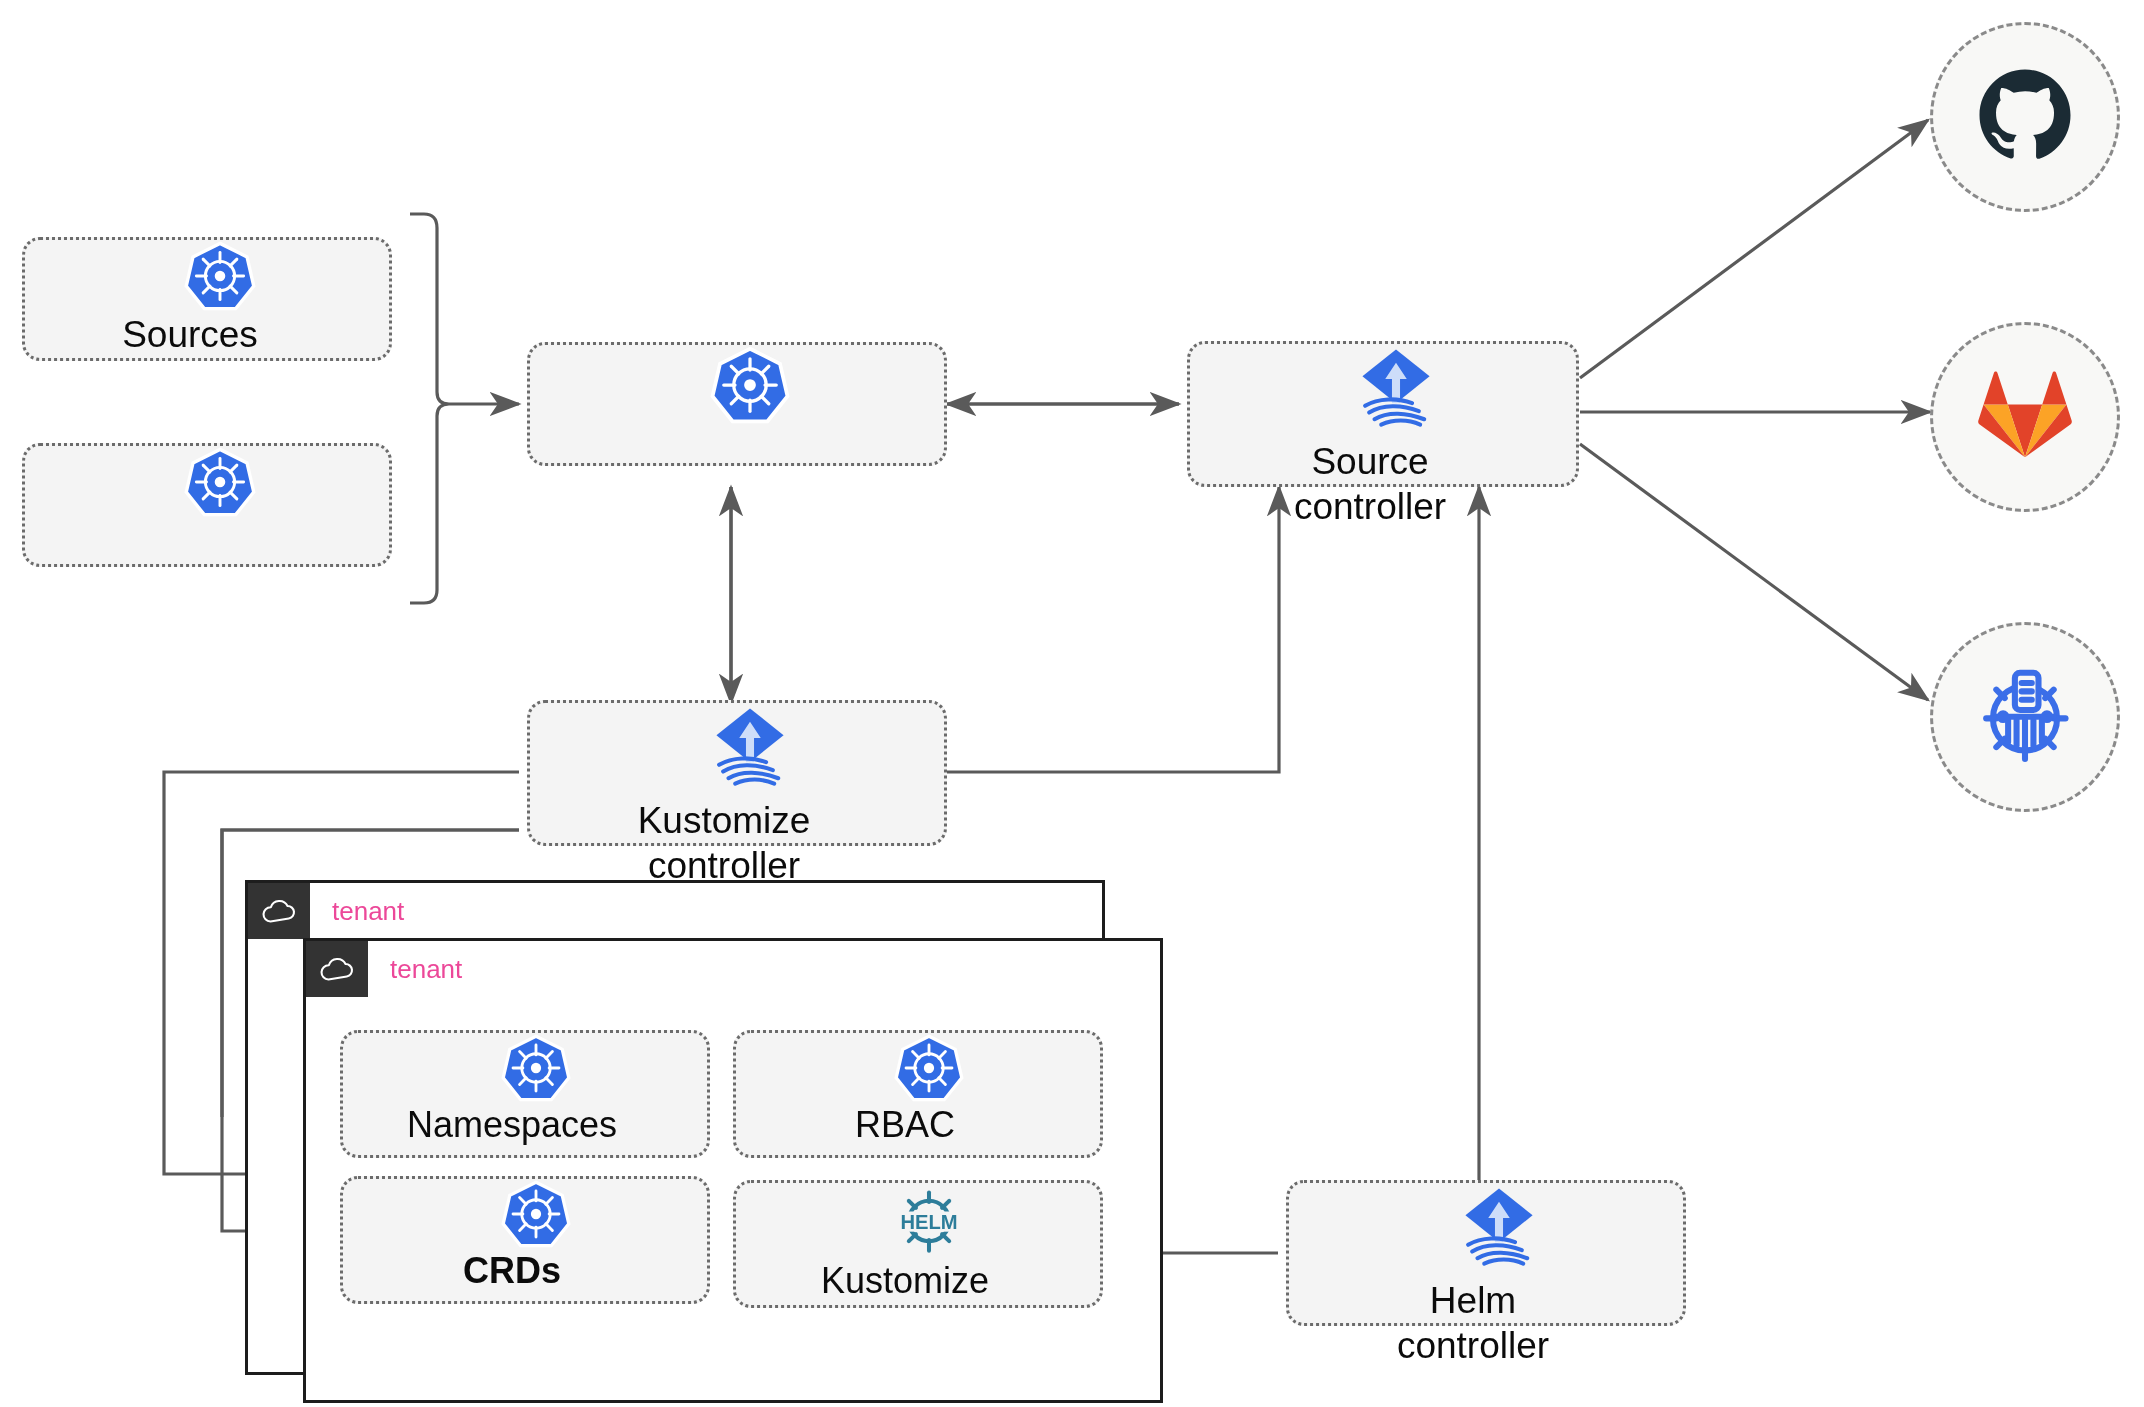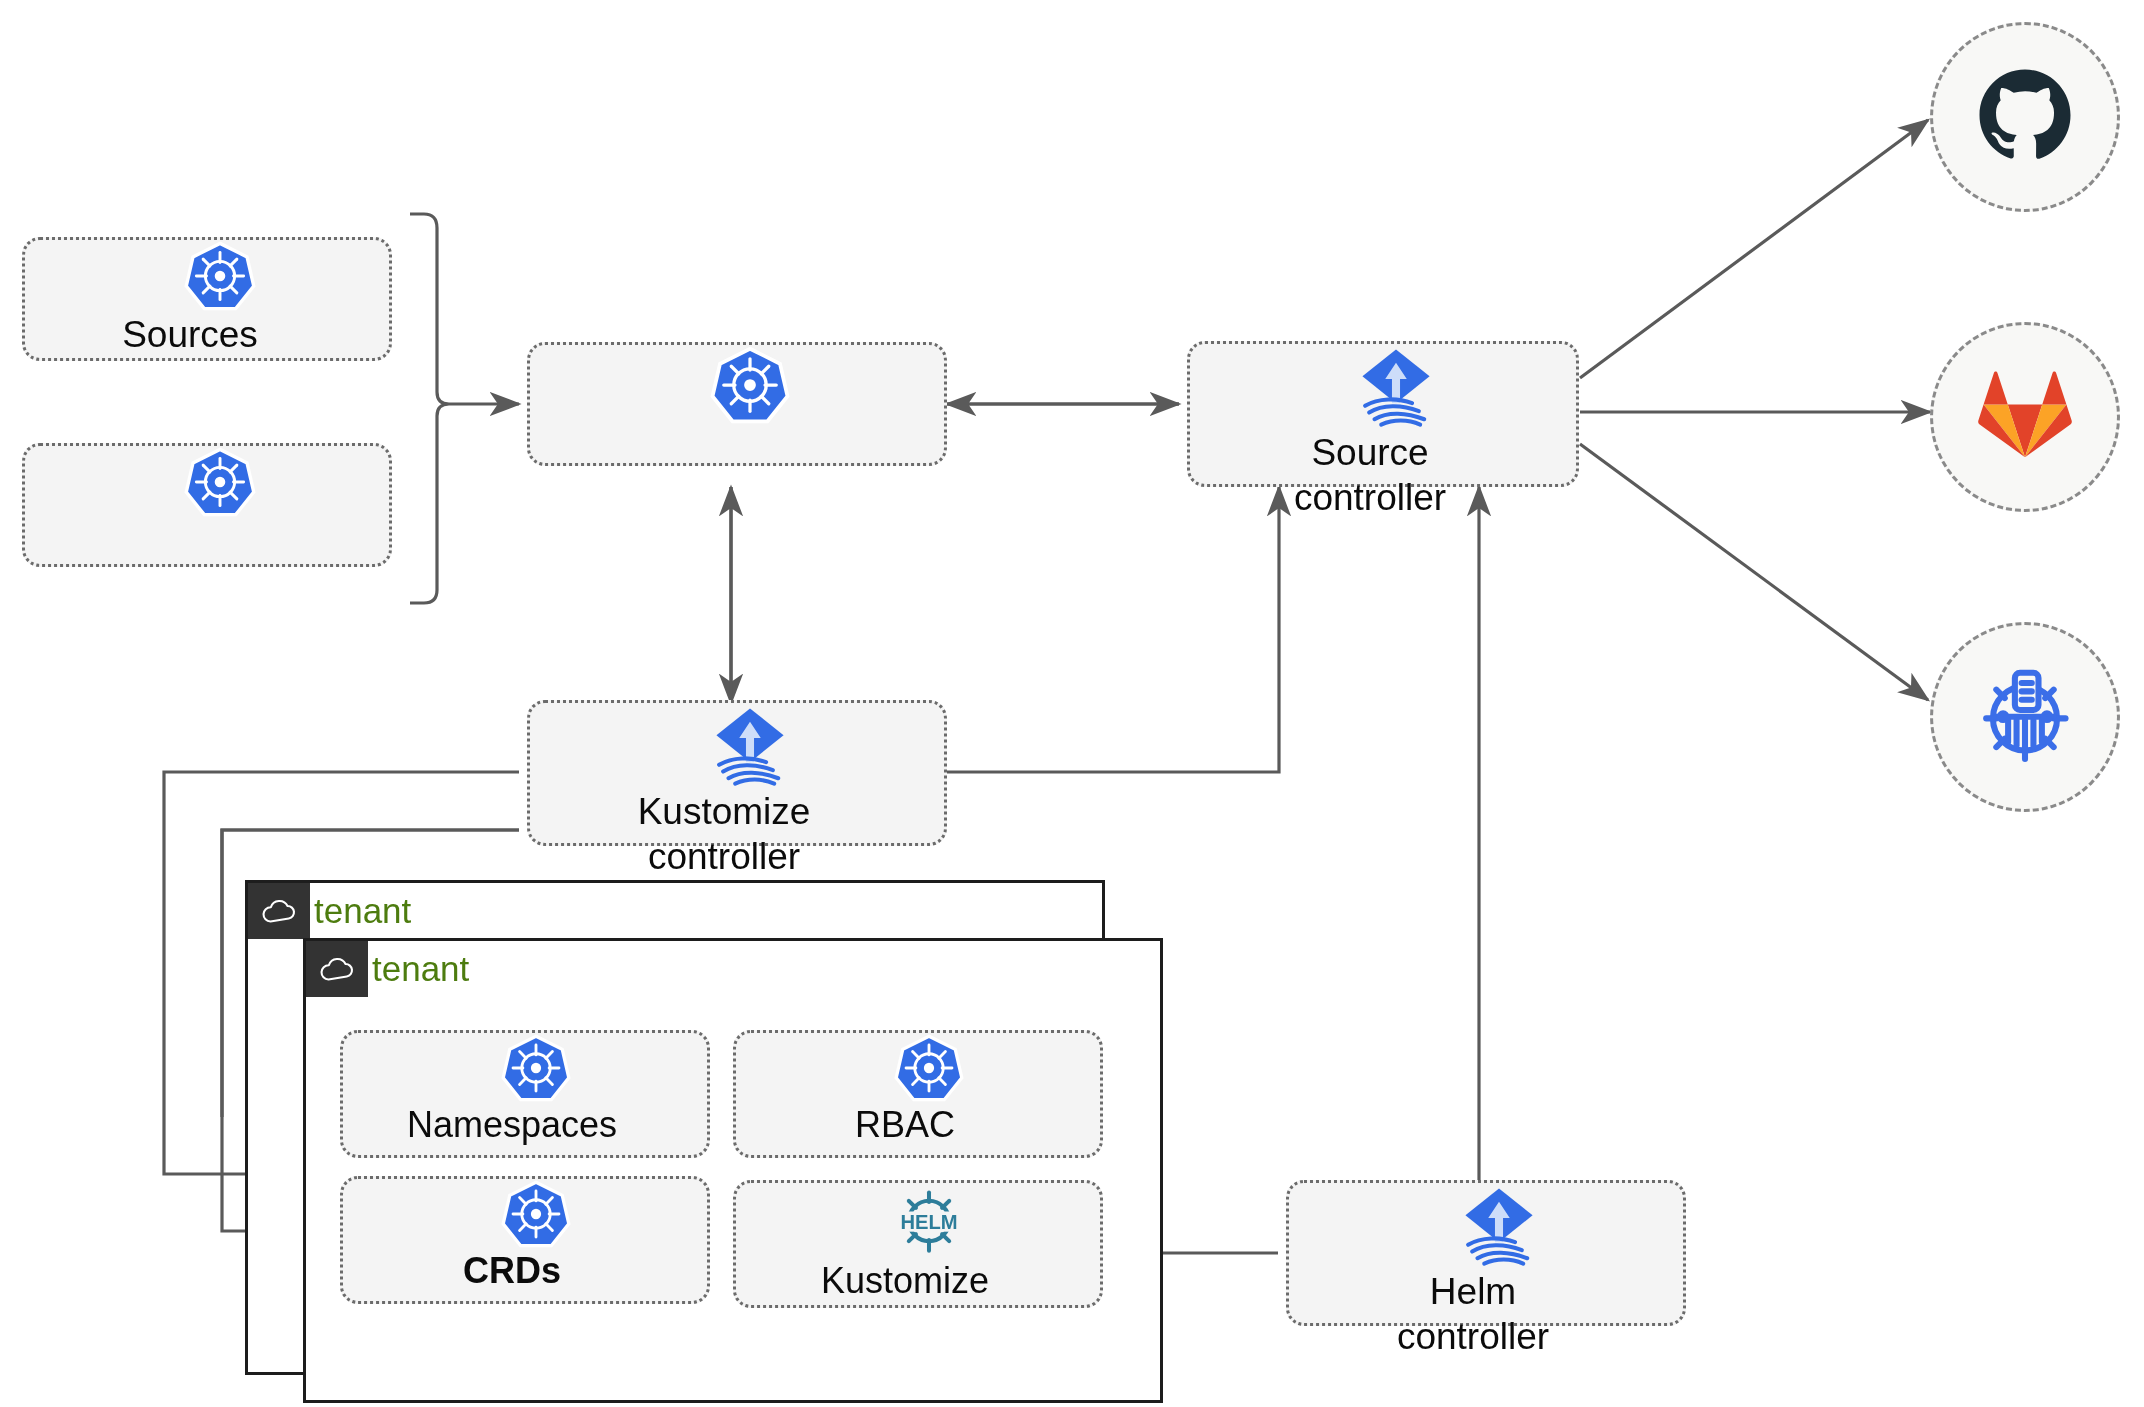--- a/index.html
+++ b/index.html
@@ -9,36 +9,36 @@
 
   .node{position:absolute;box-sizing:border-box;background:#f4f4f4;
         border:3px dotted #6b6b6b;border-radius:18px;display:flex;align-items:center;flex-direction:column;}
   .node .ico{flex:0 0 auto;display:flex;align-items:center;justify-content:center;}
   .node .lbl{flex:1 1 auto;text-align:center;color:#0b0b0b;line-height:1.22;white-space:pre-line;}
 
   .k8s-node{height:124px;}
   .k8s-node .ico{width:96px;margin-left:26px;}
   .k8s-node .lbl{font-size:37px;padding-right:34px;}
 
-  .ctrl-node{height:146px;}
+  .ctrl-node{height:146px;gap:9px;}
   .ctrl-node .ico{width:108px;margin-left:26px;}
   .ctrl-node .lbl{font-size:37px;padding-right:26px;}
 
   .small-node{height:128px;}
   .small-node .ico{width:84px;margin-left:22px;}
   .small-node .lbl{font-size:36px;padding-right:26px;}
 
   .circle-node{position:absolute;box-sizing:border-box;border-radius:50%;
        background:#f8f8f6;border:3px dashed #8a8a8a;display:flex;align-items:center;justify-content:center;}
 
   .tenant{position:absolute;box-sizing:border-box;background:#ffffff;border:3px solid #1d1d1d;}
   .tenant-hdr{position:absolute;left:0;top:0;width:62px;height:56px;background:#333333;
       display:flex;align-items:center;justify-content:center;}
-  .tenant-title{position:absolute;top:0;height:56px;left:66px;display:flex;align-items:center;
-      font-size:35px;color:#4d7c0f;}
+  .tenant-title{position:absolute;top:0;height:56px;left:84px;display:flex;align-items:center;
+      font-size:26px;color:#ec4899;}
 </style>
 </head>
 <body>
 
 <div id="canvas">
 
   <svg id="wires" viewBox="0 0 2144 1407">
     <defs>
       <marker id="ah" markerWidth="11" markerHeight="11" refX="9.2" refY="4.2" orient="auto" markerUnits="strokeWidth">
         <path d="M0,0.4 L10,4.2 L0,8.0 L2.6,4.2 Z" fill="#5a5a5a"></path>

